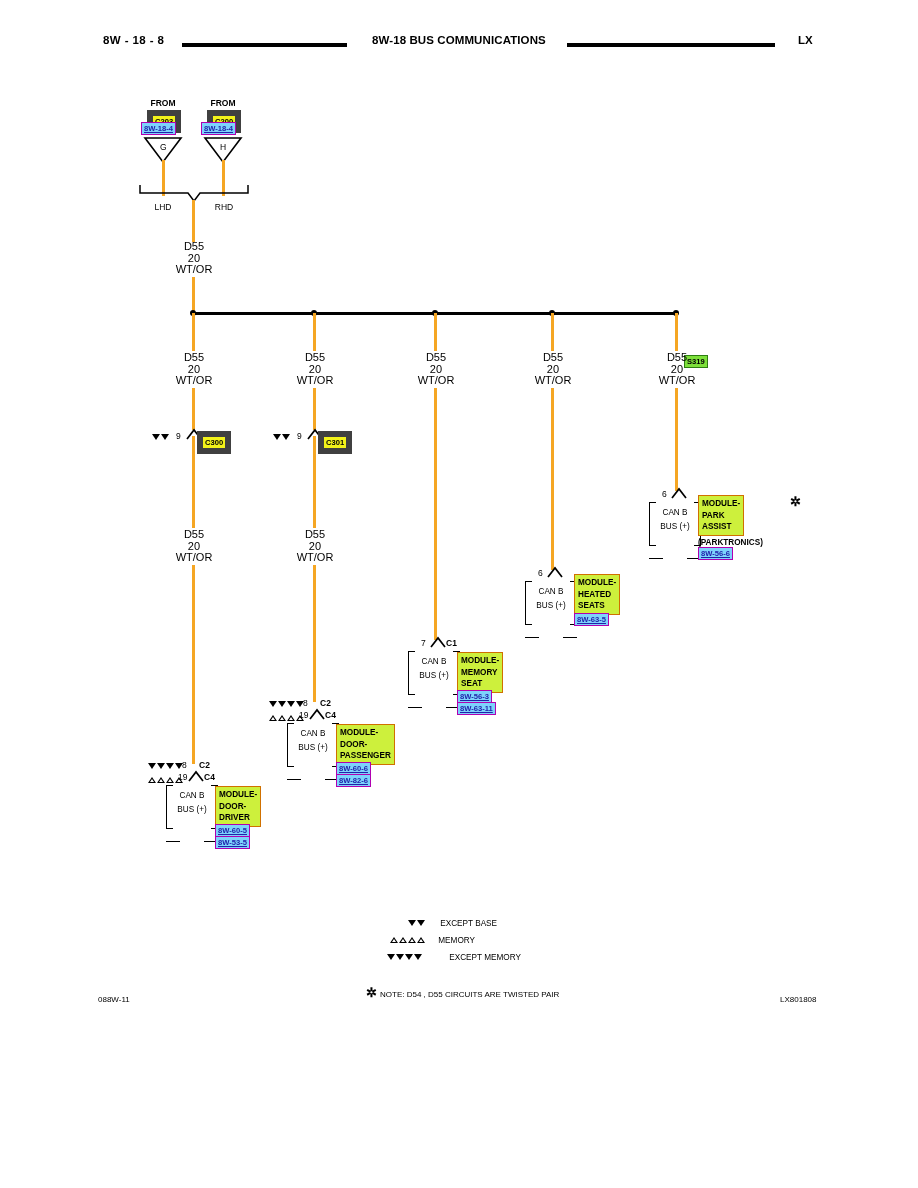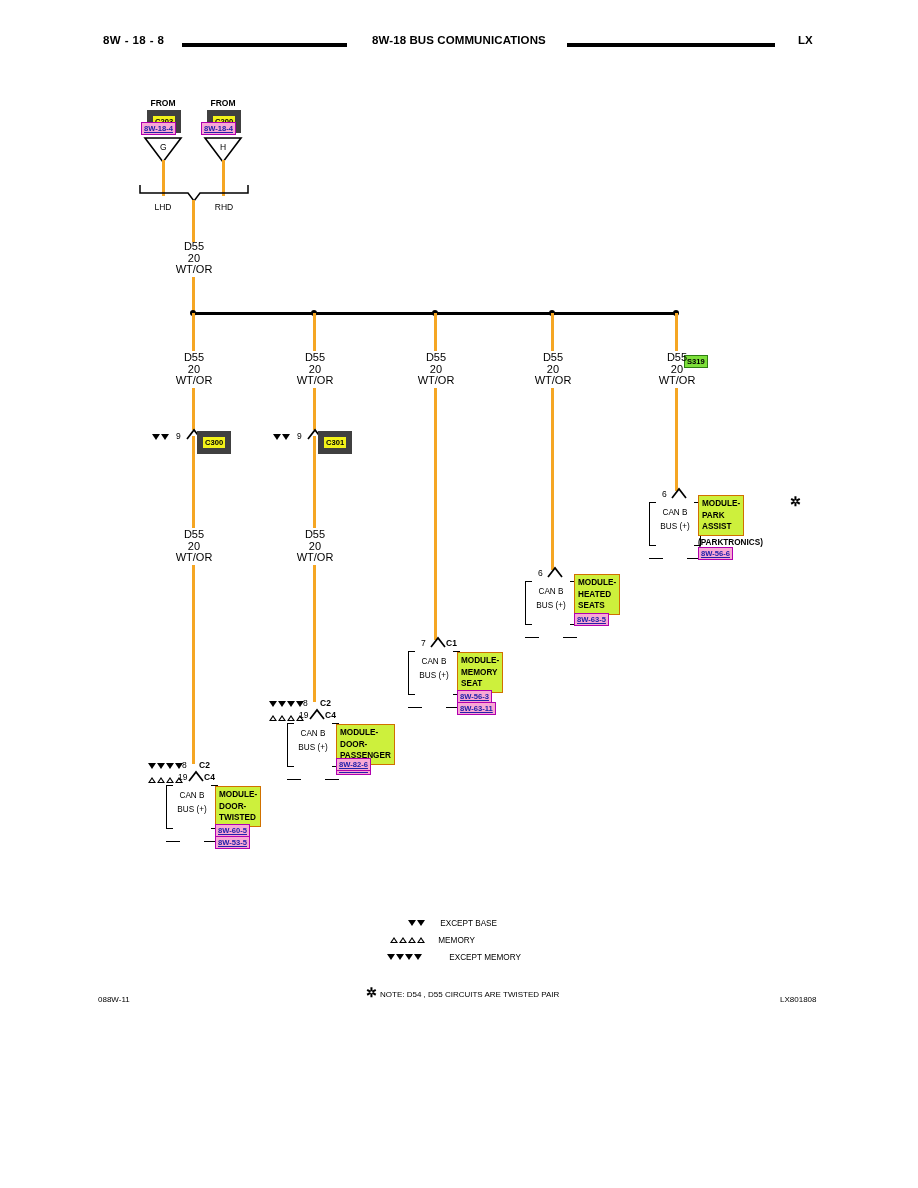--- a/index.html
+++ b/index.html
@@ -34,21 +34,21 @@
 
   
   .wid{position:absolute;transform:translateX(-50%);text-align:center;font-size:11px;line-height:11.5px;color:#000;white-space:nowrap;}
 
   
   .tag{
     position:absolute;font-size:7.6px;font-weight:bold;line-height:9px;
     padding:1px 2px;white-space:nowrap;color:#000;
   }
   .tag-yellow{background:#F2F21A;border:6px solid #404040;color:#000;}
-  .tag-ref{background:#f9a8d4;border:1.2px solid #B000B0;color:#2222AA;text-decoration:underline;}
+  .tag-ref{background:#7dd3fc;border:1.2px solid #B000B0;color:#2222AA;text-decoration:underline;}
   .tag-splice{background:#7DE03A;border:1px solid #2E7D12;color:#000;margin-top:48px;}
 
   
   .mod{
     position:absolute;background:#CDF03C;border:1.2px solid #D07000;
     font-size:8.2px;font-weight:bold;line-height:11.5px;color:#000;
     padding:2px 3px;white-space:nowrap;
   }
   .plain{
     position:absolute;font-size:8.2px;font-weight:bold;line-height:11px;color:#000;white-space:nowrap;
@@ -170,21 +170,21 @@
     <div class="br-l" style="height:44px;"></div>
     <div class="br-r" style="height:44px;"></div>
     <div class="br-bl"></div>
     <div class="br-br"></div>
     <div class="lbl" style="top:5px;">CAN B</div>
     <div class="lbl" style="top:19px;">BUS (+)</div>
   </div>
   <div class="mod" style="left:215px;top:786px;">
     <div>MODULE-</div>
     <div>DOOR-</div>
-    <div>TWISTED</div>
+    <div>DRIVER</div>
   </div>
   <div class="tag tag-ref" style="left:215px;top:824px;">8W-60-5</div>
   <div class="tag tag-ref" style="left:215px;top:836px;">8W-53-5</div>
 
   <div class="wire" style="left:313px;top:313px;height:38px;"></div>
   <div class="wid" style="left:315px;top:352px;">
     <div>D55</div>
     <div>20</div>
     <div>WT/OR</div>
   </div>
@@ -228,21 +228,21 @@
     <div class="br-br"></div>
     <div class="lbl" style="top:5px;">CAN B</div>
     <div class="lbl" style="top:19px;">BUS (+)</div>
   </div>
   <div class="mod" style="left:336px;top:724px;">
     <div>MODULE-</div>
     <div>DOOR-</div>
     <div>PASSENGER</div>
   </div>
   <div class="tag tag-ref" style="left:336px;top:762px;">8W-60-6</div>
-  <div class="tag tag-ref" style="left:336px;top:758px;">8W-82-6</div>
+  <div class="tag tag-ref" style="left:336px;top:774px;">8W-82-6</div>
 
   <div class="wire" style="left:434px;top:313px;height:38px;"></div>
   <div class="wid" style="left:436px;top:352px;">
     <div>D55</div>
     <div>20</div>
     <div>WT/OR</div>
   </div>
   <div class="wire" style="left:434px;top:388px;height:252px;"></div>
 
   <div class="txt" style="left:421px;top:638px;">7</div>

